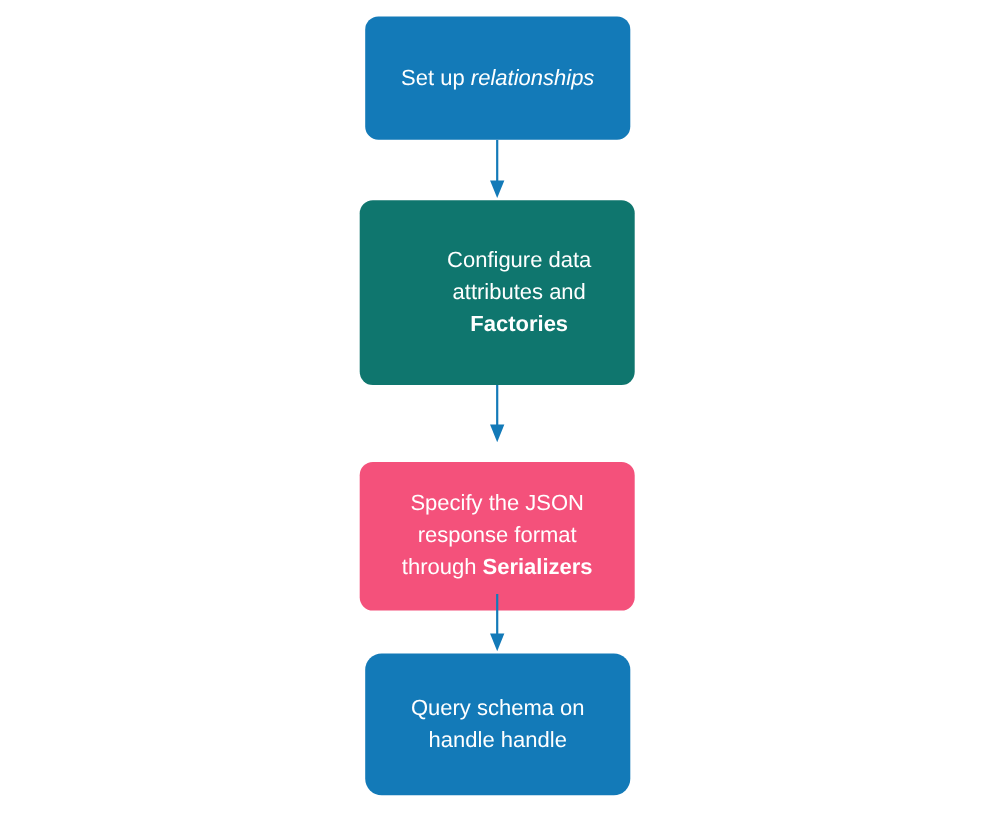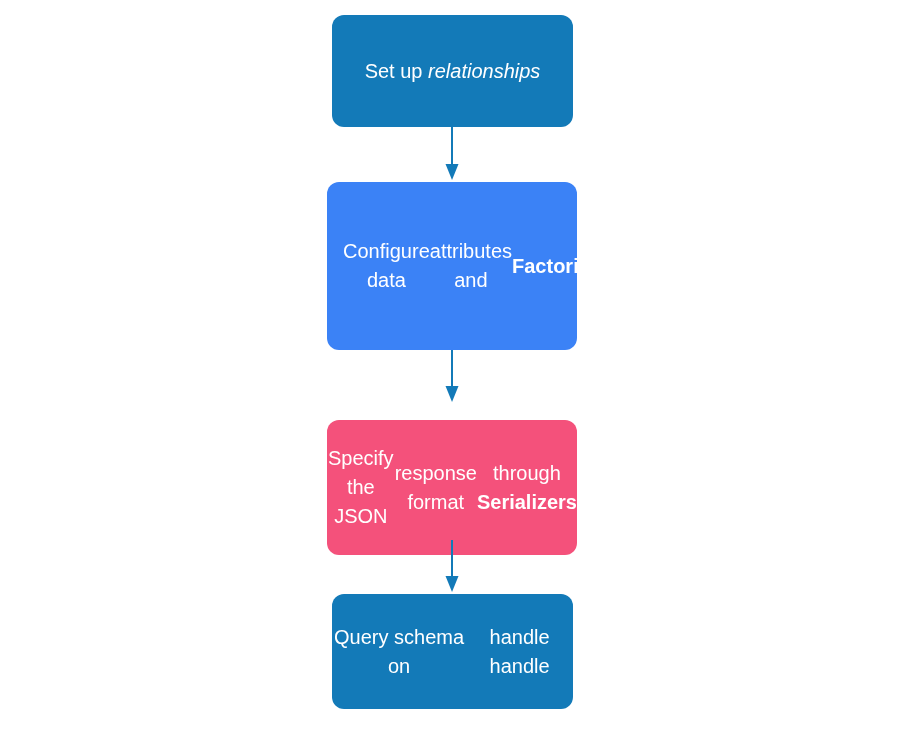--- a/index.html
+++ b/index.html
@@ -10,55 +10,56 @@
     position: relative;
     width: 905px;
     height: 741px;
     overflow: hidden;
   }
 
   .node {
     position: absolute;
     border-radius: 12px;
     display: flex;
+    flex-direction: column;
     justify-content: center;
     align-items: center;
     text-align: center;
     font-size: 20px;
     line-height: 29px;
     font-weight: 400;
   }
   .node .it { font-style: italic; }
   .node .b  { font-weight: 700; }
 
   .node1 { left: 332px; top: 15px;  width: 241px; height: 112px; }
   .node2 { left: 327px; top: 182px; width: 250px; height: 168px; }
   .node3 { left: 327px; top: 405px; width: 250px; height: 135px; }
-  .node4 { left: 332px; top: 594px; width: 241px; height: 115px; }
+  .node4 { left: 332px; top: 594px; width: 241px; height: 129px; border-radius: 15px; }
 
   .arrow { position: absolute; left: 440px; display: block; }
   .arrow1 { top: 127px; }
   .arrow2 { top: 350px; }
   .arrow3 { top: 540px; }
 </style>
 </head>
 <body>
 
 <div class="canvas" style="background-color: rgb(255, 255, 255);">
 
   <div class="node node1" style="background-color: rgb(19, 122, 184); color: rgb(255, 255, 255);">
     <div class="line"><span>Set up </span><span class="it">relationships</span></div>
   </div>
 
   <svg class="arrow arrow1" width="24" height="53" viewBox="0 0 24 53" aria-hidden="true">
     <line x1="12" y1="0" x2="12" y2="38" stroke-width="2" stroke="#137ab8"></line>
     <polygon points="5.5,37 18.5,37 12,53" fill="#137ab8"></polygon>
   </svg>
 
-  <div class="node node2" style="background-color: #3b82f6; color: rgb(255, 255, 255); padding-left: 40px;">
+  <div class="node node2" style="background-color: #0f766e; color: rgb(255, 255, 255); padding-left: 40px;">
     <div class="line"><span>Configure data</span></div>
     <div class="line"><span>attributes and</span></div>
     <div class="line"><span class="b">Factories</span></div>
   </div>
 
   <svg class="arrow arrow2" width="24" height="52" viewBox="0 0 24 52" aria-hidden="true">
     <line x1="12" y1="0" x2="12" y2="37" stroke-width="2" stroke="#137ab8"></line>
     <polygon points="5.5,36 18.5,36 12,52" fill="#137ab8"></polygon>
   </svg>
 

